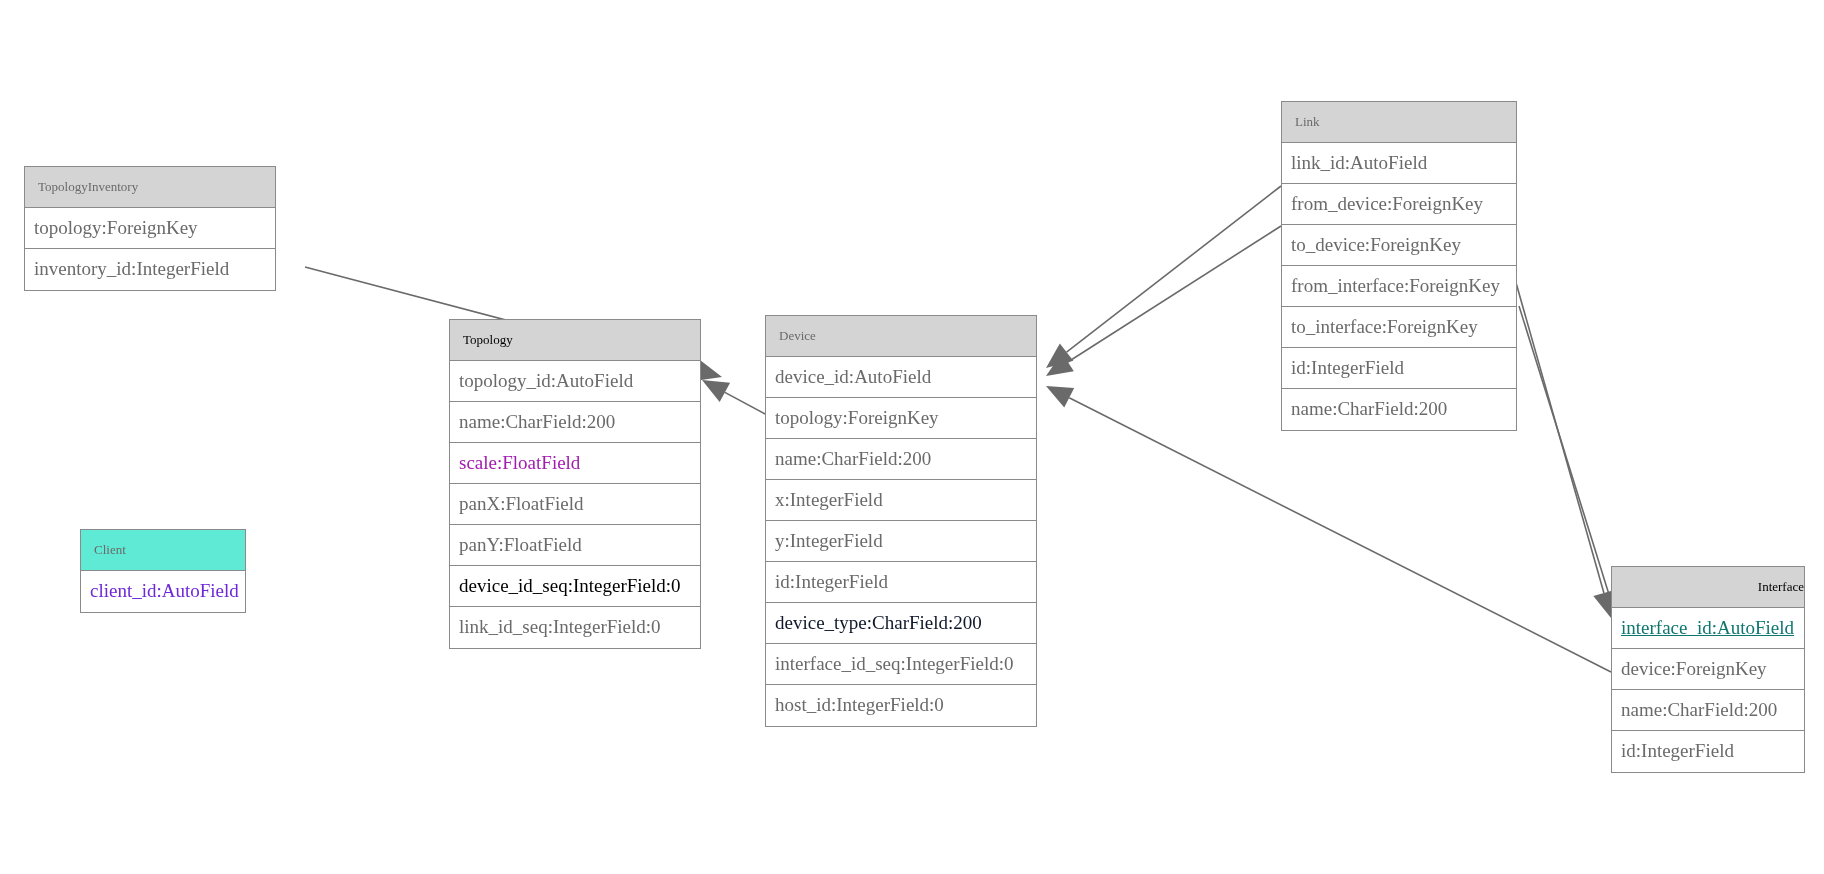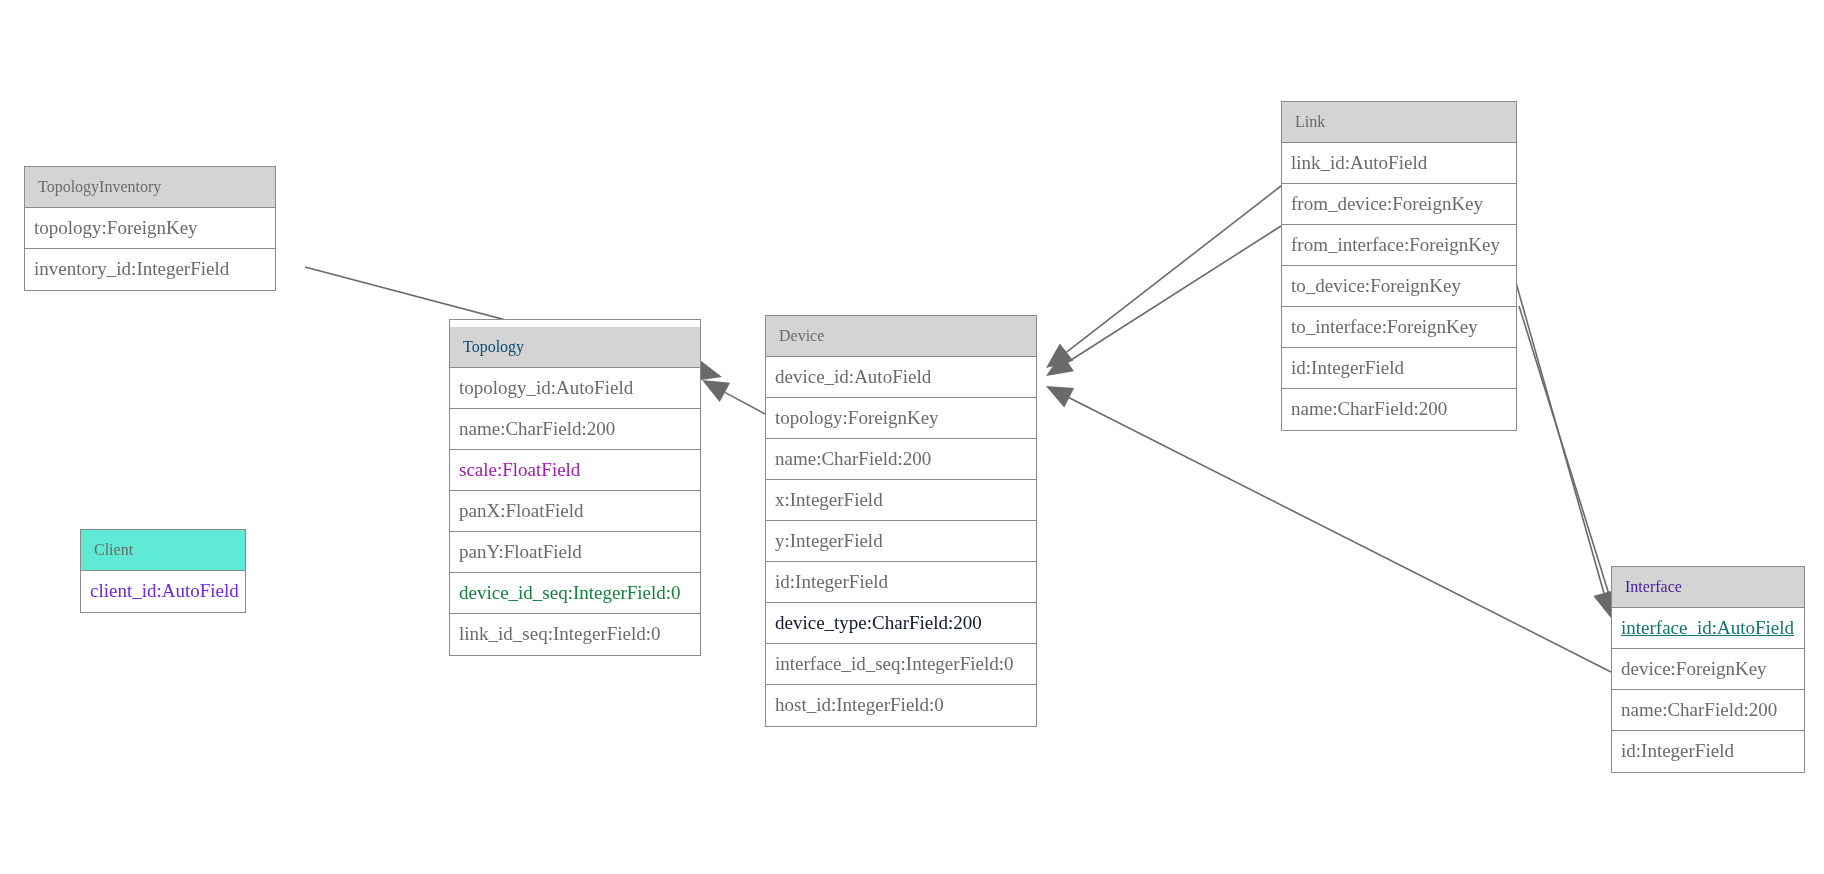--- a/index.html
+++ b/index.html
@@ -33,21 +33,21 @@
     box-sizing: border-box;
     background: #ffffff;
     border: 1px solid #8a8a8a;
     z-index: 5;
   }
   .entity-header {
     box-sizing: border-box;
     background: #d4d4d4;
     border-bottom: 1px solid #8a8a8a;
     color: #6a6a6a;
-    font-size: 16px;
+    font-size: 13px;
     line-height: 40px;
     height: 41px;
     padding: 0 0 0 13px;
     white-space: nowrap;
     overflow: hidden;
   }
   .entity-field {
     box-sizing: border-box;
     border-bottom: 1px solid #8a8a8a;
     color: #6a6a6a;
@@ -88,51 +88,51 @@
 <div class="entity" style="left: 24px; top: 166px; width: 252px; border-color: rgb(138, 138, 138);">
       <div class="entity-header" style="background: rgb(212, 212, 212); border-bottom-color: rgb(138, 138, 138); color: rgb(106, 106, 106);">TopologyInventory</div>
       <div class="entity-field" style="border-bottom-color: rgb(138, 138, 138); color: rgb(106, 106, 106);">topology:ForeignKey</div>
       <div class="entity-field" style="border-bottom-color: rgb(138, 138, 138); color: rgb(106, 106, 106);">inventory_id:IntegerField</div>
     </div>
     <div class="entity" style="left: 80px; top: 529px; width: 166px; border-color: rgb(138, 138, 138);">
       <div class="entity-header" style="background: #5eead4; border-bottom-color: rgb(138, 138, 138); color: rgb(106, 106, 106);">Client</div>
       <div class="entity-field" style="border-bottom-color: rgb(138, 138, 138); color: #6d28d9;">client_id:AutoField</div>
     </div>
     <div class="entity" style="left: 449px; top: 319px; width: 252px; border-color: rgb(138, 138, 138);">
-      <div class="entity-header" style="background: rgb(212, 212, 212); border-bottom-color: rgb(138, 138, 138); color: #0c4a6e; margin-top: 7px;">Topology</div>
+      <div class="entity-header" style="background: rgb(212, 212, 212); border-bottom-color: rgb(138, 138, 138); color: #000000;">Topology</div>
       <div class="entity-field" style="border-bottom-color: rgb(138, 138, 138); color: rgb(106, 106, 106);">topology_id:AutoField</div>
       <div class="entity-field" style="border-bottom-color: rgb(138, 138, 138); color: rgb(106, 106, 106);">name:CharField:200</div>
       <div class="entity-field" style="border-bottom-color: rgb(138, 138, 138); color: #a21caf;">scale:FloatField</div>
       <div class="entity-field" style="border-bottom-color: rgb(138, 138, 138); color: rgb(106, 106, 106);">panX:FloatField</div>
       <div class="entity-field" style="border-bottom-color: rgb(138, 138, 138); color: rgb(106, 106, 106);">panY:FloatField</div>
-      <div class="entity-field" style="border-bottom-color: rgb(138, 138, 138); color: #15803d;">device_id_seq:IntegerField:0</div>
+      <div class="entity-field" style="border-bottom-color: rgb(138, 138, 138); color: #000000;">device_id_seq:IntegerField:0</div>
       <div class="entity-field" style="border-bottom-color: rgb(138, 138, 138); color: rgb(106, 106, 106);">link_id_seq:IntegerField:0</div>
     </div>
     <div class="entity" style="left: 765px; top: 315px; width: 272px; border-color: rgb(138, 138, 138);">
       <div class="entity-header" style="background: rgb(212, 212, 212); border-bottom-color: rgb(138, 138, 138); color: rgb(106, 106, 106);">Device</div>
       <div class="entity-field" style="border-bottom-color: rgb(138, 138, 138); color: rgb(106, 106, 106);">device_id:AutoField</div>
       <div class="entity-field" style="border-bottom-color: rgb(138, 138, 138); color: rgb(106, 106, 106);">topology:ForeignKey</div>
       <div class="entity-field" style="border-bottom-color: rgb(138, 138, 138); color: rgb(106, 106, 106);">name:CharField:200</div>
       <div class="entity-field" style="border-bottom-color: rgb(138, 138, 138); color: rgb(106, 106, 106);">x:IntegerField</div>
       <div class="entity-field" style="border-bottom-color: rgb(138, 138, 138); color: rgb(106, 106, 106);">y:IntegerField</div>
       <div class="entity-field" style="border-bottom-color: rgb(138, 138, 138); color: rgb(106, 106, 106);">id:IntegerField</div>
       <div class="entity-field" style="border-bottom-color: rgb(138, 138, 138); color: #0f172a;">device_type:CharField:200</div>
       <div class="entity-field" style="border-bottom-color: rgb(138, 138, 138); color: rgb(106, 106, 106);">interface_id_seq:IntegerField:0</div>
       <div class="entity-field" style="border-bottom-color: rgb(138, 138, 138); color: rgb(106, 106, 106);">host_id:IntegerField:0</div>
     </div>
     <div class="entity" style="left: 1281px; top: 101px; width: 236px; border-color: rgb(138, 138, 138);">
       <div class="entity-header" style="background: rgb(212, 212, 212); border-bottom-color: rgb(138, 138, 138); color: rgb(106, 106, 106);">Link</div>
       <div class="entity-field" style="border-bottom-color: rgb(138, 138, 138); color: rgb(106, 106, 106);">link_id:AutoField</div>
       <div class="entity-field" style="border-bottom-color: rgb(138, 138, 138); color: rgb(106, 106, 106);">from_device:ForeignKey</div>
+      <div class="entity-field" style="border-bottom-color: rgb(138, 138, 138); color: rgb(106, 106, 106);">to_device:ForeignKey</div>
       <div class="entity-field" style="border-bottom-color: rgb(138, 138, 138); color: rgb(106, 106, 106);">from_interface:ForeignKey</div>
-      <div class="entity-field" style="border-bottom-color: rgb(138, 138, 138); color: rgb(106, 106, 106);">to_device:ForeignKey</div>
       <div class="entity-field" style="border-bottom-color: rgb(138, 138, 138); color: rgb(106, 106, 106);">to_interface:ForeignKey</div>
       <div class="entity-field" style="border-bottom-color: rgb(138, 138, 138); color: rgb(106, 106, 106);">id:IntegerField</div>
       <div class="entity-field" style="border-bottom-color: rgb(138, 138, 138); color: rgb(106, 106, 106);">name:CharField:200</div>
     </div>
     <div class="entity" style="left: 1611px; top: 566px; width: 194px; border-color: rgb(138, 138, 138);">
-      <div class="entity-header" style="background: rgb(212, 212, 212); border-bottom-color: rgb(138, 138, 138); color: #4c1d95;">Interface</div>
+      <div class="entity-header" style="background: rgb(212, 212, 212); border-bottom-color: rgb(138, 138, 138); color: #000000; text-align: right;">Interface</div>
       <div class="entity-field" style="border-bottom-color: rgb(138, 138, 138); color: #0f766e; text-decoration: underline;">interface_id:AutoField</div>
       <div class="entity-field" style="border-bottom-color: rgb(138, 138, 138); color: rgb(106, 106, 106);">device:ForeignKey</div>
       <div class="entity-field" style="border-bottom-color: rgb(138, 138, 138); color: rgb(106, 106, 106);">name:CharField:200</div>
       <div class="entity-field" style="border-bottom-color: rgb(138, 138, 138); color: rgb(106, 106, 106);">id:IntegerField</div>
     </div>
   </div>
 
 </body></html>

